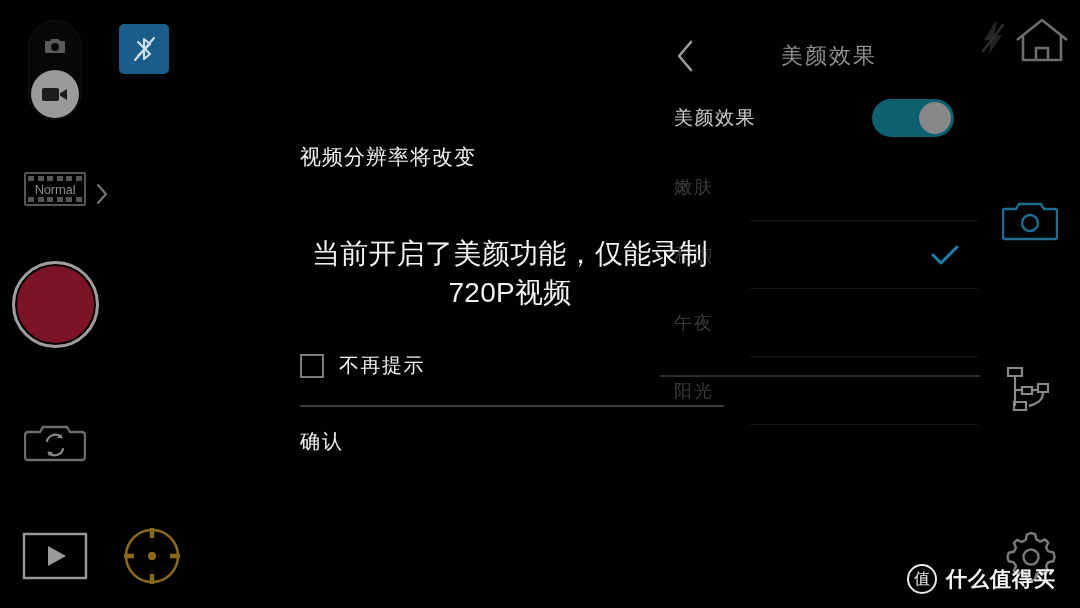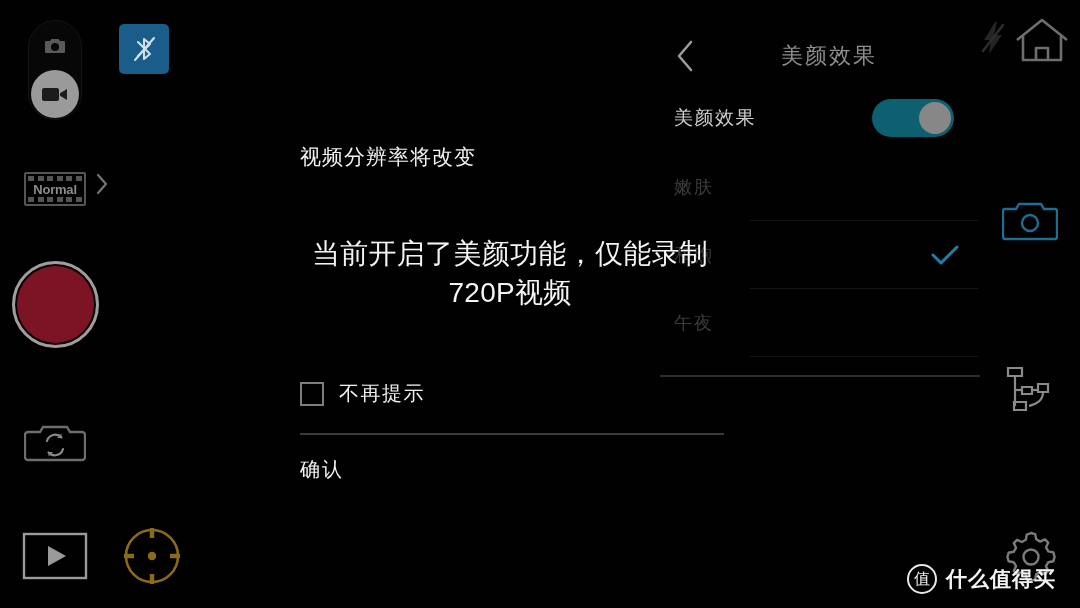--- a/index.html
+++ b/index.html
@@ -22,21 +22,21 @@
   }
   .mode-photo{width:40px;height:40px;border-radius:50%;display:flex;align-items:center;justify-content:center;}
   .mode-video{width:48px;height:48px;border-radius:50%;background:#9a9a9a;display:flex;align-items:center;justify-content:center;}
 
   .bt-btn{
     position:absolute; left:119px; top:24px; width:50px; height:50px;
     background:#1a5c8a; border-radius:5px; display:flex; align-items:center; justify-content:center;
   }
 
   .normal-row{
-    position:absolute; left:24px; top:172px; display:flex; align-items:flex-start; gap:9px;font-weight:bold;
+    position:absolute; left:24px; top:172px; display:flex; align-items:flex-end; gap:9px;
   }
   .film-strip{
     width:62px;height:34px;border:2px solid #555;border-radius:2px;position:relative;
     display:flex;align-items:center;justify-content:center;
   }
   .film-strip .perf{position:absolute;left:2px;right:2px;height:5px;display:flex;justify-content:space-between;}
   .film-strip .perf.top{top:2px;} .film-strip .perf.bot{bottom:2px;}
   .film-strip .perf i{display:block;width:6px;height:5px;background:#555;}
   .film-label{font-size:13px;color:#8c8c8c;letter-spacing:-.2px;line-height:1;z-index:2;}
 
@@ -56,21 +56,21 @@
   }
   .dlg-title{
     font-size:21px; color:#f2f2f2; letter-spacing:1px; line-height:1;
     margin-top:16px; font-weight:400;
   }
   .dlg-msg{
     width:420px; margin-top:68px; text-align:center;
     font-size:28px; color:#f4f4f4; line-height:1.38; letter-spacing:.3px;
   }
   .dlg-check{
-    margin-top:68px; display:flex; align-items:center; gap:15px;
+    margin-top:40px; display:flex; align-items:center; gap:15px;
   }
   .cbox{width:24px;height:24px;border:2px solid #7d7d7d;background:transparent;}
   .cbox-label{font-size:20px;color:#efefef;letter-spacing:1.5px;}
   .dlg-divider{
     margin-top:26px; width:424px; height:2px; background:#3b3b3b;
   }
   .dlg-confirm{
     margin-top:21px; font-size:20px; color:#f2f2f2; letter-spacing:2px;
     background:none;border:none;font-family:inherit;cursor:pointer;
   }
@@ -259,20 +259,24 @@
           <svg width="30" height="24" viewBox="0 0 30 24">
             <path d="M3 12l8 8L27 4" fill="none" stroke="#1f7fa8" stroke-width="3" stroke-linecap="round" stroke-linejoin="round"></path>
           </svg>
         </span>
         <span class="sep"></span>
       </div>
       <div class="p-row">
         <span class="name">午夜</span>
         <span class="sep"></span>
       </div>
+      <div class="p-row">
+        <span class="name">阳光</span>
+        <span class="sep"></span>
+      </div>
     </div>
     <div class="panel-bottom"></div>
   </div>
 
   <div class="hdr-right">
     <span class="flash-off">
       <svg width="30" height="36" viewBox="0 0 30 36">
         <path d="M17 2L6 20h7l-2 14L24 15h-8l3-13z" fill="#242424"></path>
         <line x1="5" y1="31" x2="25" y2="5" stroke="#2e2e2e" stroke-width="2.4" stroke-linecap="round"></line>
       </svg>

